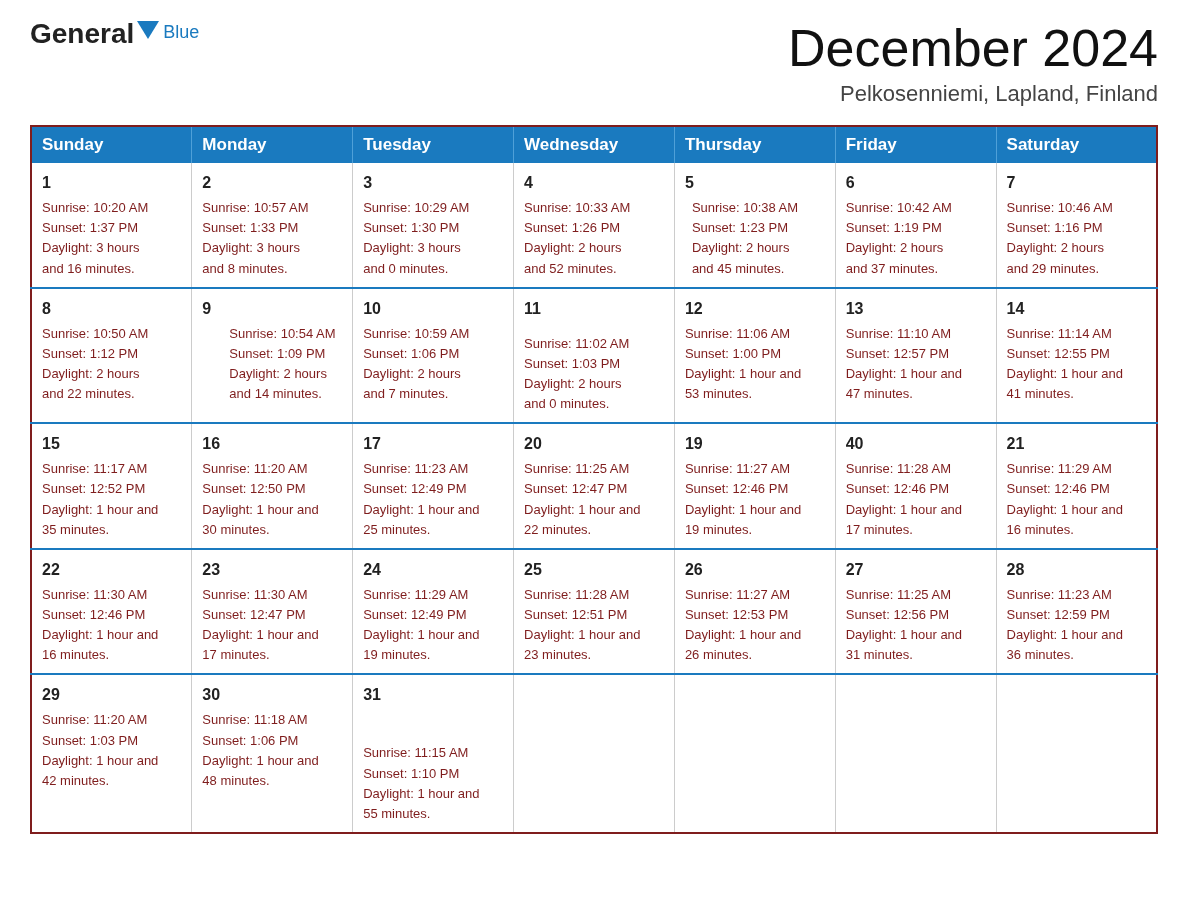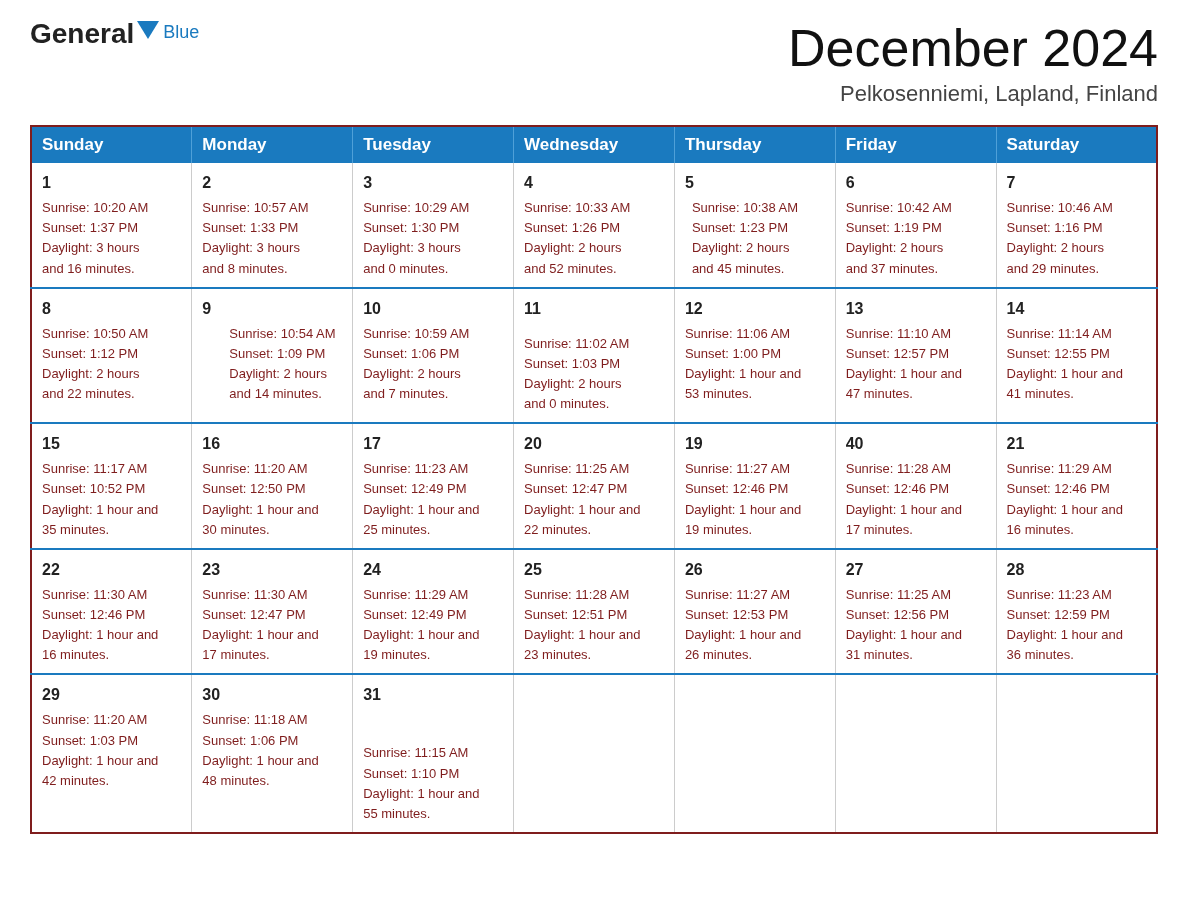--- a/index.html
+++ b/index.html
@@ -230,21 +230,21 @@
           <div class="day-info" style="white-space: pre-line;">Sunrise: 11:14 AM
 Sunset: 12:55 PM
 Daylight: 1 hour and
 41 minutes.</div>
         </td>
       </tr>
       <tr>
         <td>
           <span class="day-num">15</span>
           <div class="day-info" style="white-space: pre-line;">Sunrise: 11:17 AM
-Sunset: 10:52 PM
+Sunset: 12:52 PM
 Daylight: 1 hour and
 35 minutes.</div>
         </td>
         <td>
           <span class="day-num">16</span>
           <div class="day-info" style="white-space: pre-line;">Sunrise: 11:20 AM
 Sunset: 12:50 PM
 Daylight: 1 hour and
 30 minutes.</div>
         </td>

